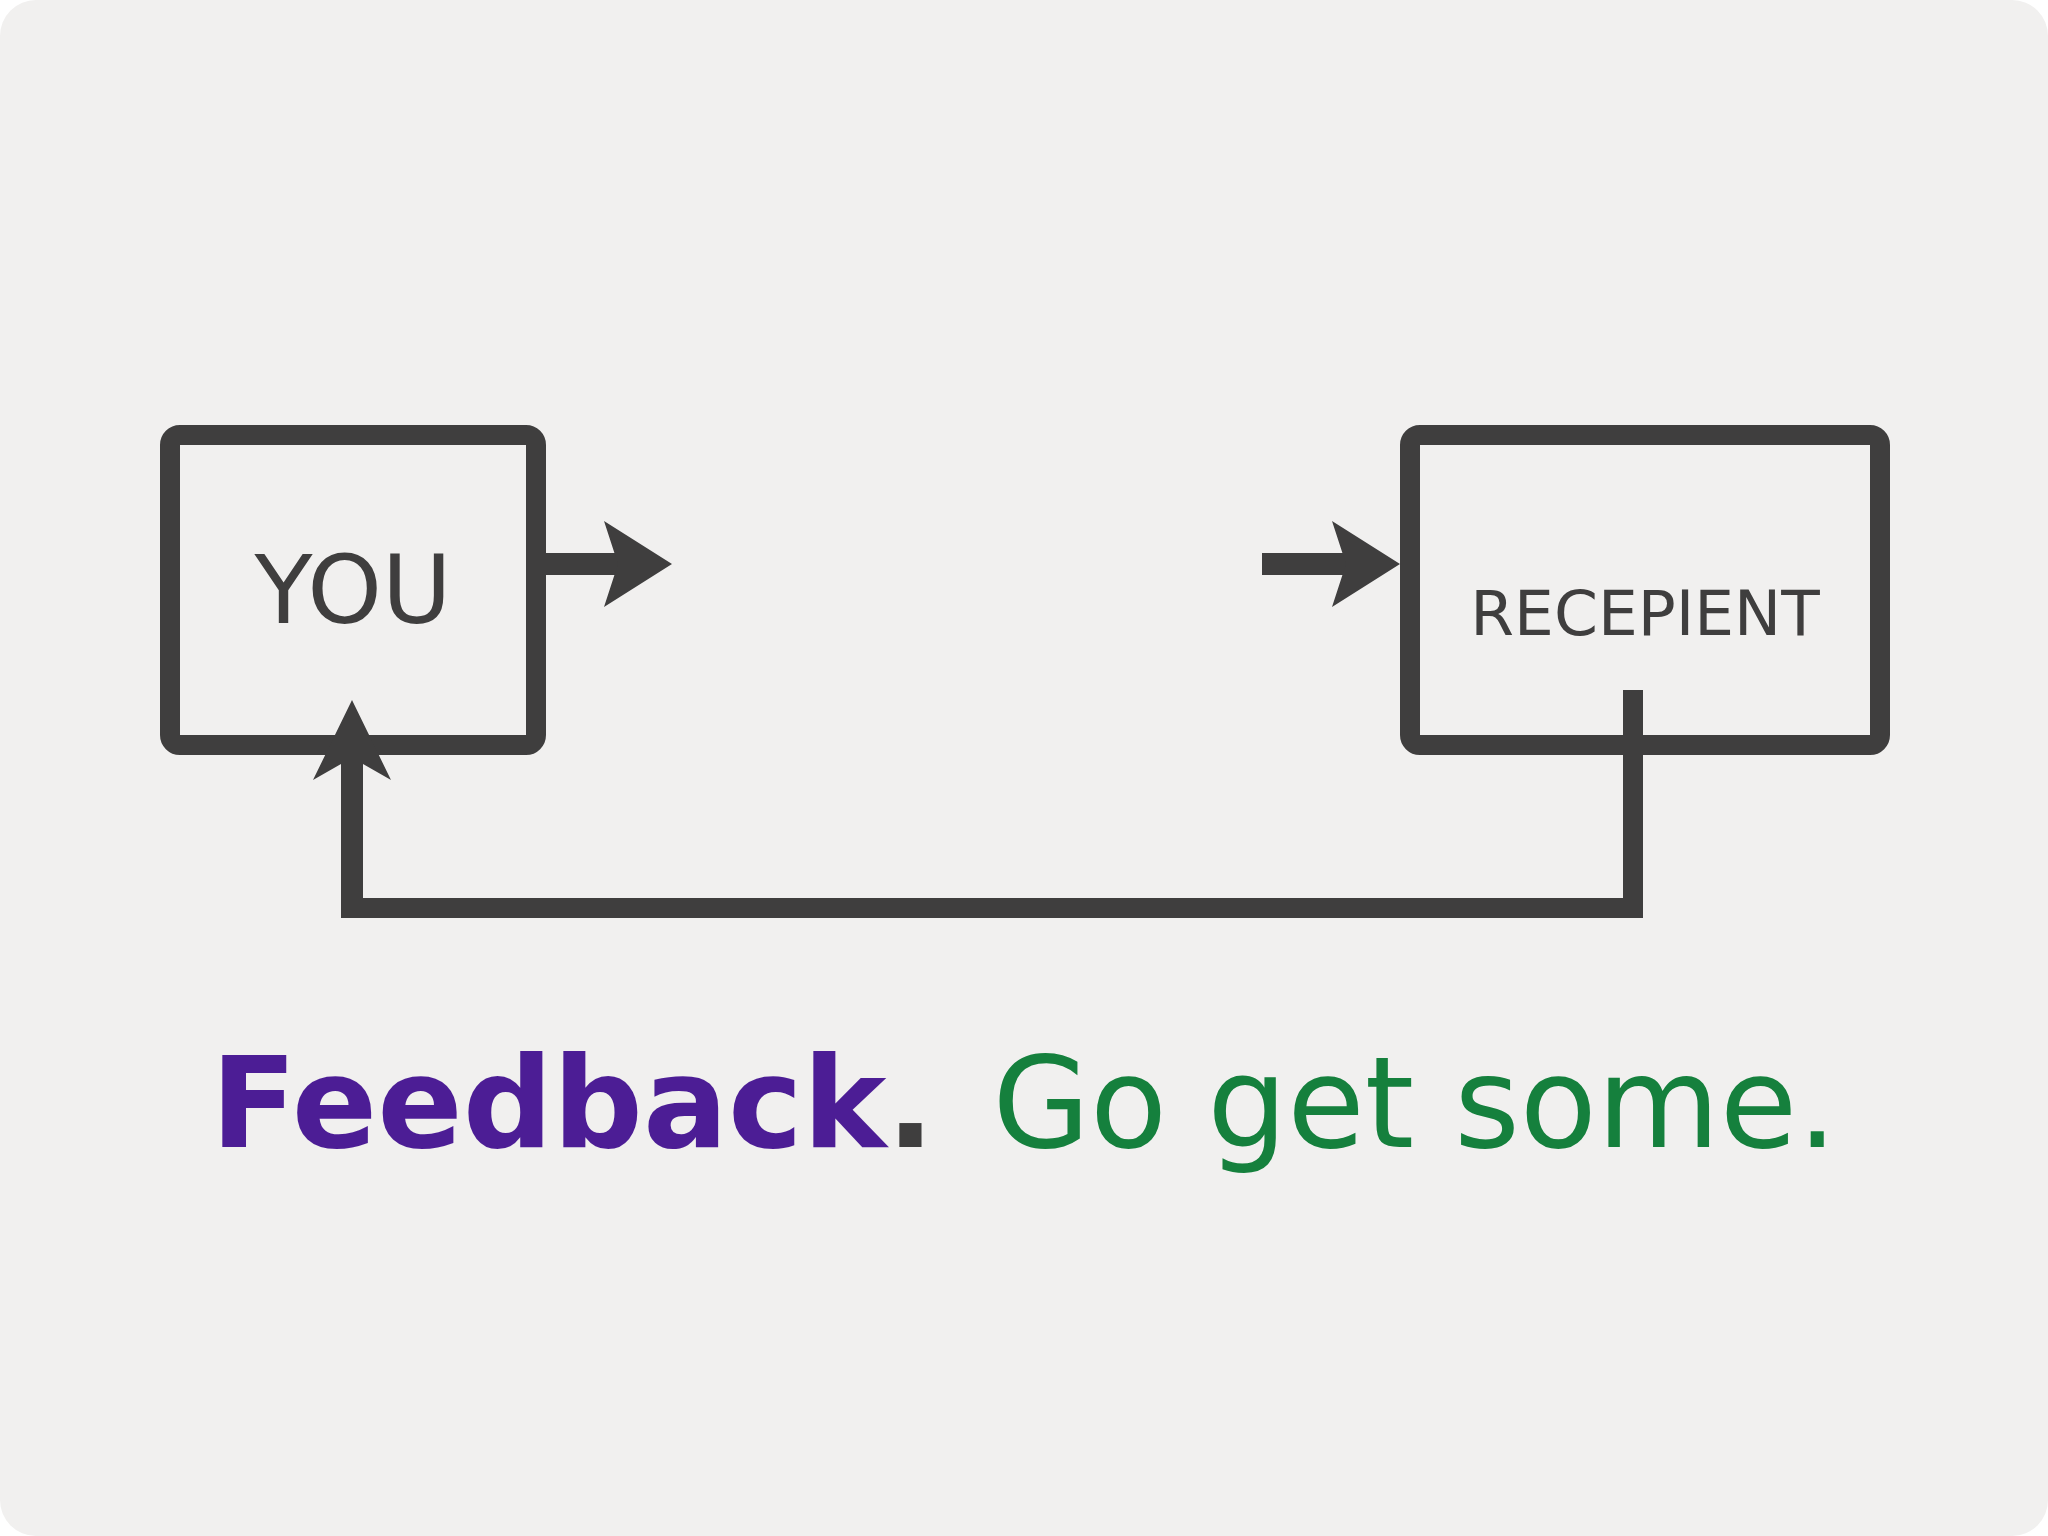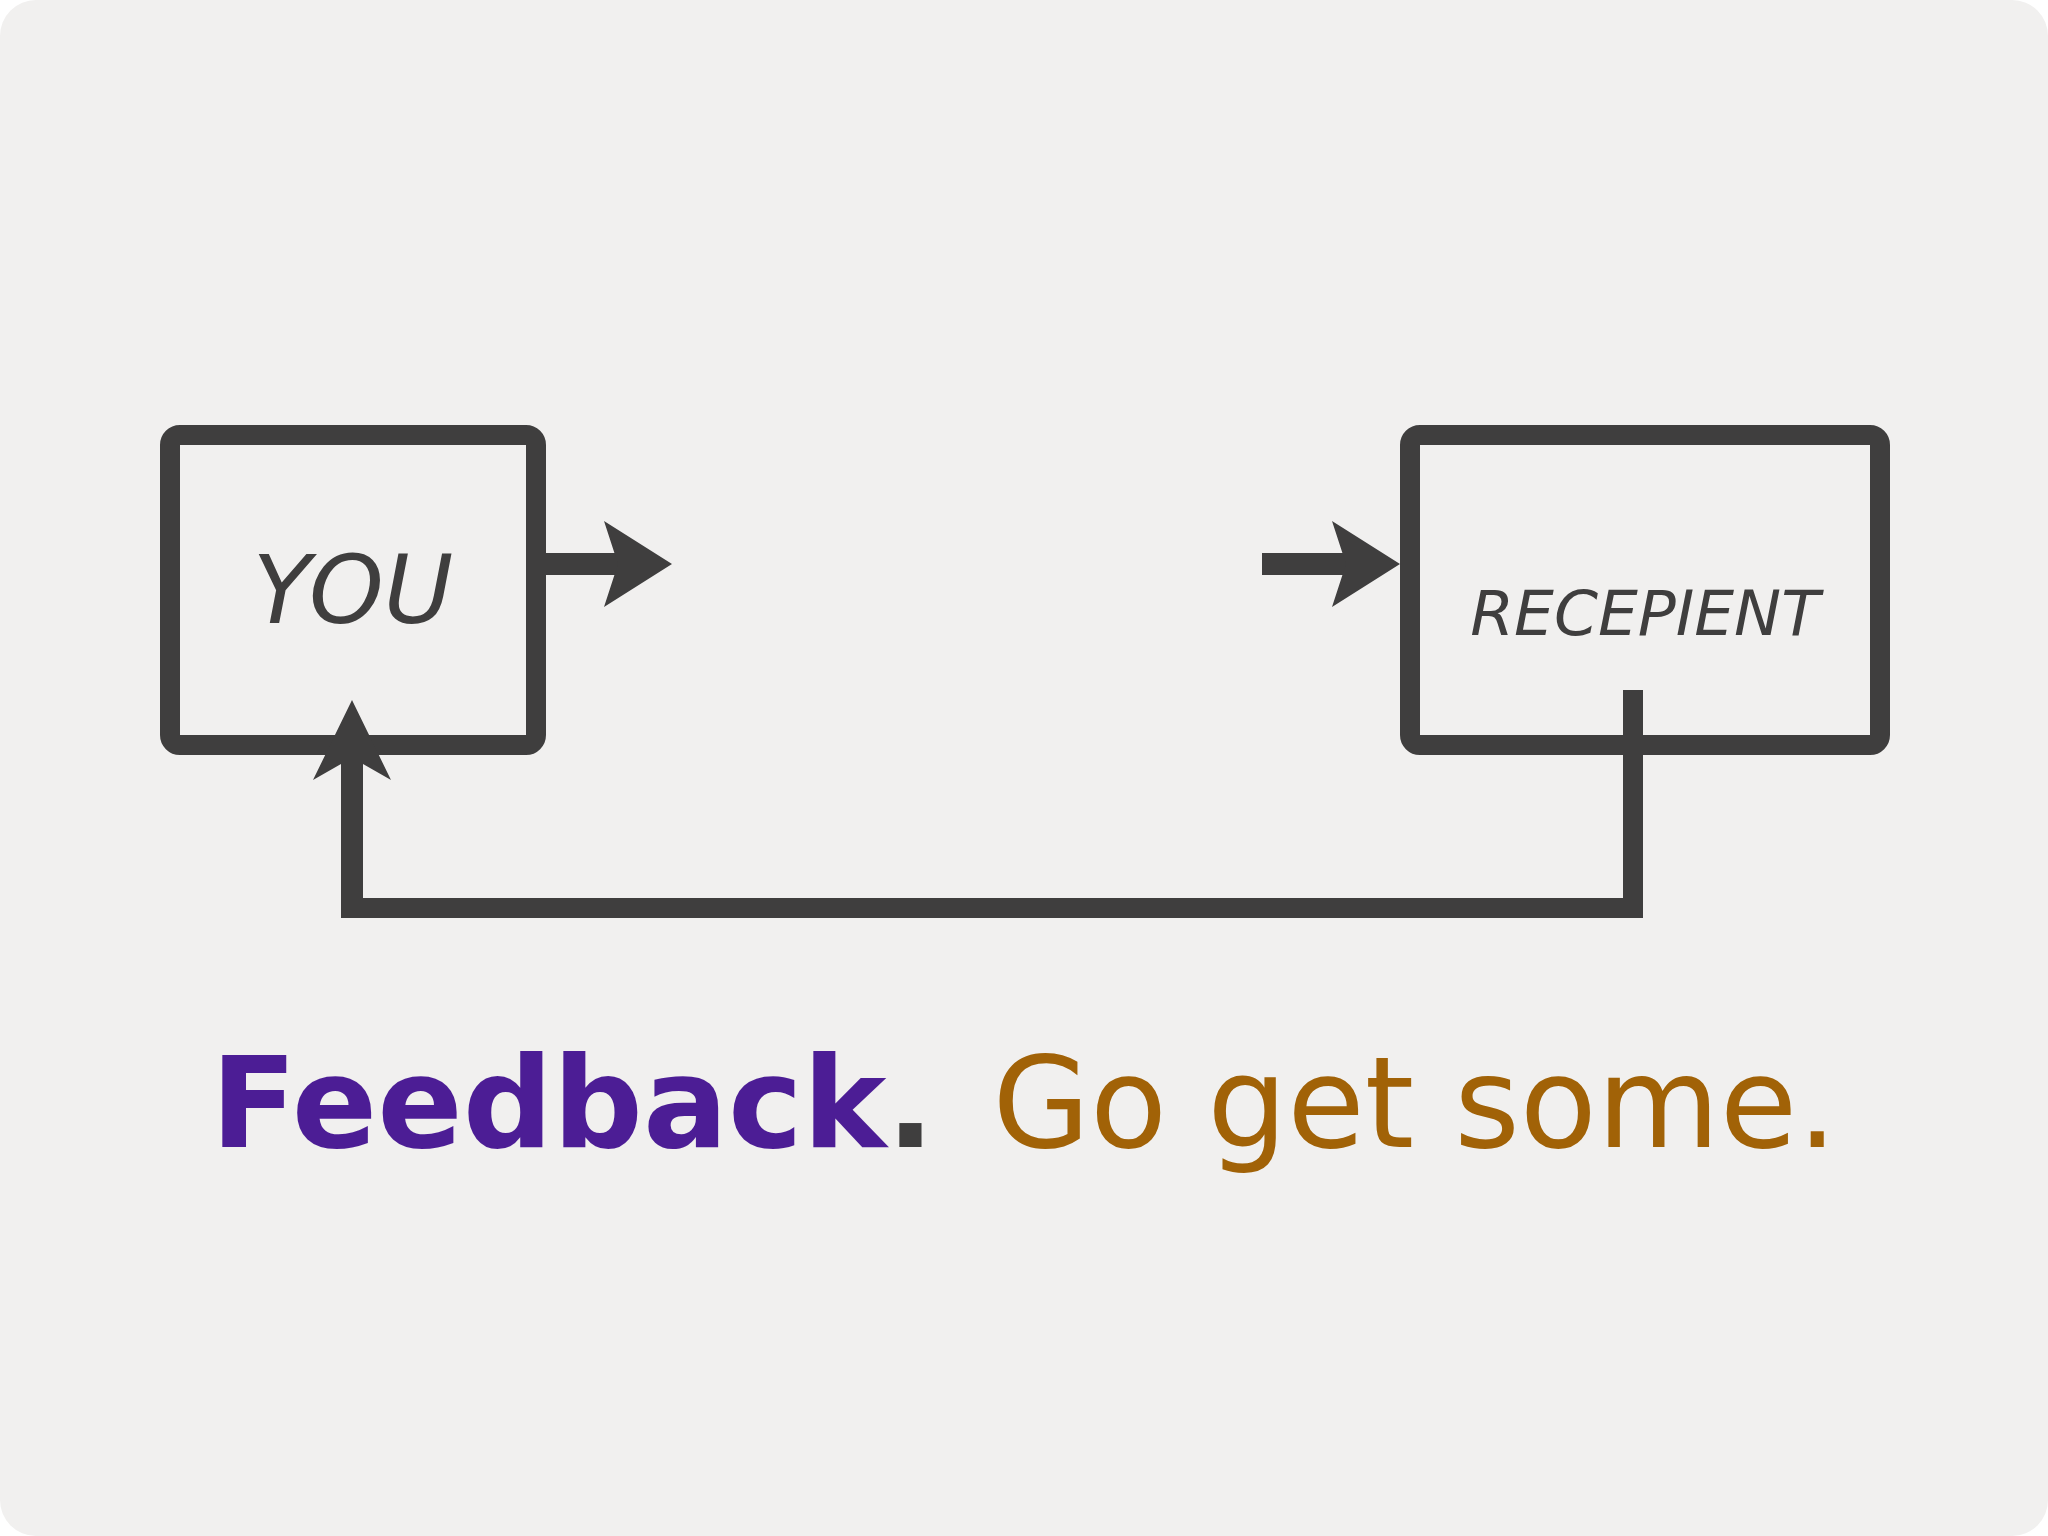--- a/index.html
+++ b/index.html
@@ -30,21 +30,20 @@
     position: absolute;
     top: 425px;
     height: 330px;
     box-sizing: border-box;
     border: 20px solid #3f3e3e;
     border-radius: 20px;
     background: #f1f0ef;
     display: flex;
     align-items: center;
     justify-content: center;
-    font-style: italic;
   }
   .node-you        { left: 160px;  width: 386px; }
   .node-presentation { left: 665px;  width: 597px; }
   .node-recepient  { left: 1400px; width: 490px; }
   .node-label {
     color: #3f3e3e;
     white-space: nowrap;
     letter-spacing: 0px;
   }
   .node-you .node-label { font-size: 95px; }
@@ -72,21 +71,21 @@
   }
   .caption .cap-word {
     color: #4c1d95;
     font-weight: bold;
   }
   .caption .cap-dot {
     color: #3f3e3e;
     font-weight: bold;
   }
   .caption .cap-rest {
-    color: #a16207;
+    color: #15803d;
     font-weight: normal;
     margin-left: 58px;
   }
 </style>
 </head>
 <body>
 
 <div class="stage">
   <div class="panel"></div>
 

